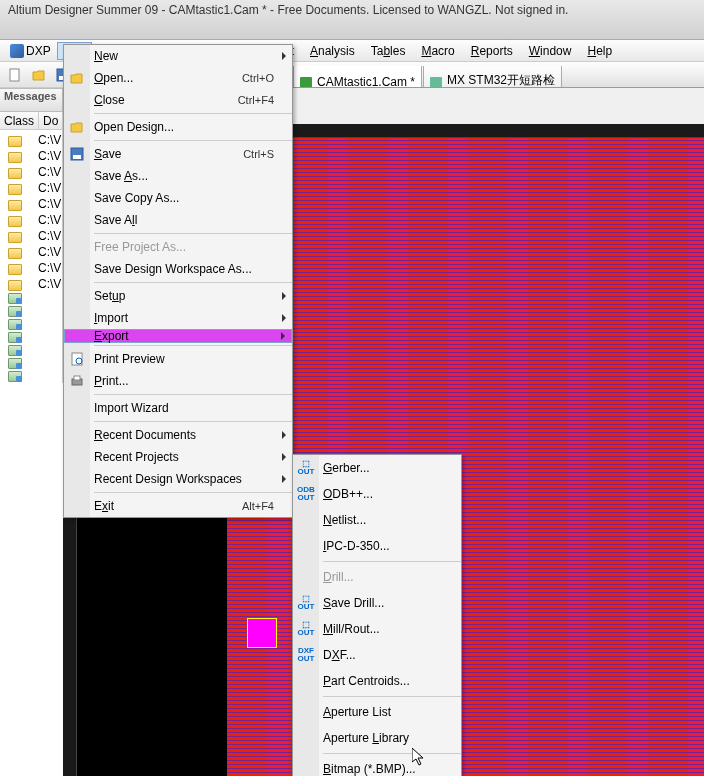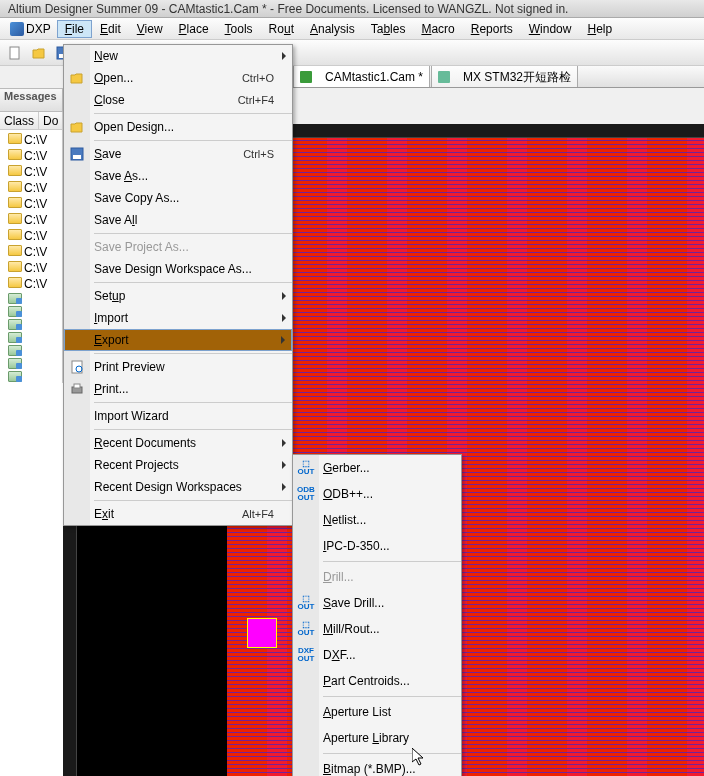--- a/index.html
+++ b/index.html
@@ -1,50 +1,50 @@
 <!DOCTYPE html>
 <html><head>
 <meta charset="utf-8">
 <style>
 *{margin:0;padding:0;box-sizing:border-box;font-family:Tahoma,Segoe UI,sans-serif;font-size:12px}
 body{width:704px;height:776px;overflow:hidden;background:#f0f0f0;position:relative}
-.title-bar{height:18px;background:linear-gradient(#e8e8e8,#d0d0d0);border-bottom:1px solid #aaa;padding:3px 8px;color:#333;display:flex;align-items:center}
+.title-bar{height:40px;background:linear-gradient(#e8e8e8,#d0d0d0);border-bottom:1px solid #aaa;padding:3px 8px;color:#333;display:flex;align-items:flex-start}
 .menu-bar{height:22px;background:linear-gradient(#fdfdfd,#e8e8e8);border-bottom:1px solid #ccc;display:flex;align-items:center;padding:0 4px}
 .dxp{display:flex;align-items:flex-end;gap:2px;padding:0 6px}
 .dxp-icon{width:14px;height:14px;background:linear-gradient(135deg,#4a90d9,#2c5aa0);border-radius:2px}
 .menu-item{padding:2px 8px;cursor:default}
 .menu-item.open{background:#cde6f7;border:1px solid #7da2ce;padding:1px 7px}
 u{text-decoration:underline}
 .toolbar{height:26px;background:linear-gradient(#fdfdfd,#e3e3e3);border-bottom:1px solid #ccc;display:flex;align-items:center;padding:0 4px;gap:2px}
 .tb-btn{width:22px;height:20px;display:flex;align-items:center;justify-content:center;border:1px solid transparent}
 .tb-sep{width:1px;height:18px;background:#ccc;margin:0 2px}
 .messages-hdr{height:24px;background:linear-gradient(#f8f8f8,#e0e0e0);border:1px solid #bbb;font-size:11px;padding:1px 4px;font-weight:bold;color:#555;border-left:none}
 .columns-hdr{height:18px;background:linear-gradient(#fafafa,#e8e8e8);border-bottom:1px solid #ccc;display:flex;font-size:11px}
 .col{padding:2px 4px;border-right:1px solid #ccc}
 .tree{width:63px;background:#fff;border-right:1px solid #ccc;padding-top:2px;overflow:hidden}
-.tree-item{display:flex;align-items:flex-start;gap:2px;padding:1px 2px 1px 8px;font-size:11px;white-space:nowrap}
+.tree-item{display:flex;align-items:flex-end;gap:16px;padding:1px 2px 1px 8px;font-size:11px;white-space:nowrap}
 .folder{width:14px;height:11px;background:linear-gradient(#ffe9a8,#f5c842);border:1px solid #c9a22f;border-radius:1px;flex-shrink:0}
 .folder.g{background:linear-gradient(#d4ecd4,#9bc99b);border-color:#6b9b6b;position:relative}
 .folder.g::after{content:"";position:absolute;right:-1px;bottom:-1px;width:6px;height:6px;background:#4a90d9;border-radius:1px}
 .left{position:absolute;left:0;top:88px;width:63px;bottom:0;background:#fff}
 .tabs-row{height:22px;background:linear-gradient(#fafafa,#e0e0e0);display:flex;align-items:center;position:absolute;left:63px;right:0;top:66px;border-bottom:1px solid #999;overflow:hidden;padding-left:230px}
-.tab{height:29px;background:linear-gradient(#fff,#eee);border:1px solid #aaa;border-bottom:none;padding:2px 6px;margin-right:1px;display:flex;align-items:center;gap:13px;font-size:11px;border-radius:3px 3px 0 0;white-space:nowrap}
+.tab{height:29px;background:linear-gradient(#fff,#eee);border:1px solid #aaa;border-bottom:none;padding:2px 6px;margin-right:1px;display:flex;align-items:flex-end;gap:5px;font-size:11px;border-radius:3px 3px 0 0;white-space:nowrap}
 .tab.active{background:#fff}
 .tab-icon{width:12px;height:12px;border-radius:1px;flex-shrink:0}
 .pcb-view{position:absolute;left:63px;right:0;top:124px;bottom:0;background:#000;overflow:hidden}
 .ruler-h{position:absolute;left:14px;right:0;top:0;height:14px;background:#1a1a1a;border-bottom:1px solid #444}
 .ruler-v{position:absolute;left:0;top:0;bottom:0;width:14px;background:#1a1a1a;border-right:1px solid #444}
 .canvas{position:absolute;left:14px;top:14px;right:0;bottom:0;background:#000}
 .board{position:absolute;left:150px;top:0;right:0;bottom:0;background:#e20}
 .traces{position:absolute;inset:0;background:repeating-linear-gradient(0deg,transparent 0,transparent 3px,#22f 3px,#22f 4px),repeating-linear-gradient(90deg,transparent 0,transparent 40px,rgba(255,0,255,0.3) 40px,rgba(255,0,255,0.3) 60px);opacity:0.6}
 .pad{position:absolute;background:#f0f;border:1px solid #ff0}
 .dropdown{position:absolute;left:63px;top:44px;width:230px;background:#f4f4f4;border:1px solid #979797;box-shadow:2px 2px 4px rgba(0,0,0,0.3);z-index:100}
 .dropdown-inner{border-left:26px solid #e8e8e8}
 .dd-item{height:22px;display:flex;align-items:center;padding:0 20px 0 0;position:relative;margin-left:-26px;padding-left:30px}
-.dd-item:hover,.dd-item.hov{background:#a16207;border:1px solid #7da2ce;padding-left:29px;padding-right:19px;height:22px}
+.dd-item:hover,.dd-item.hov{background:#d946ef;border:1px solid #7da2ce;padding-left:29px;padding-right:19px;height:14px}
 .dd-item.disabled{color:#999}
 .dd-sep{height:1px;background:#ccc;margin:2px 0 2px 4px}
 .dd-icon{position:absolute;left:5px;width:16px;height:16px;display:flex;align-items:center;justify-content:center}
 .dd-short{position:absolute;right:18px;color:#333;font-size:11px}
 .dd-arrow{position:absolute;right:6px;width:0;height:0;border-left:4px solid #333;border-top:4px solid transparent;border-bottom:4px solid transparent}
 .submenu{position:absolute;left:292px;top:454px;width:170px;background:#f4f4f4;border:1px solid #979797;box-shadow:2px 2px 4px rgba(0,0,0,0.3);z-index:101}
 .submenu-inner{border-left:26px solid #e8e8e8}
 .sm-item{height:26px;display:flex;align-items:center;padding:0 8px;position:relative;margin-left:-26px;padding-left:30px}
 .sm-item.disabled{color:#999}
 .sm-sep{height:1px;background:#ccc;margin:2px 0 2px 4px}
@@ -236,21 +236,21 @@
         <span>Save <u>A</u>s...</span>
       </div>
     <div class="dd-item">
         <span>Save Copy As...</span>
       </div>
     <div class="dd-item">
         <span>Save A<u>l</u>l</span>
       </div>
     <div class="dd-sep"></div>
     <div class="dd-item disabled">
-        <span>Save Project As...</span>
+        <span>Free Project As...</span>
       </div>
     <div class="dd-item">
         <span>Save Design Workspace As...</span>
       </div>
     <div class="dd-sep"></div>
     <div class="dd-item">
         <span>Set<u>u</u>p</span>
         <span class="dd-arrow"></span>
       </div>
     <div class="dd-item">

